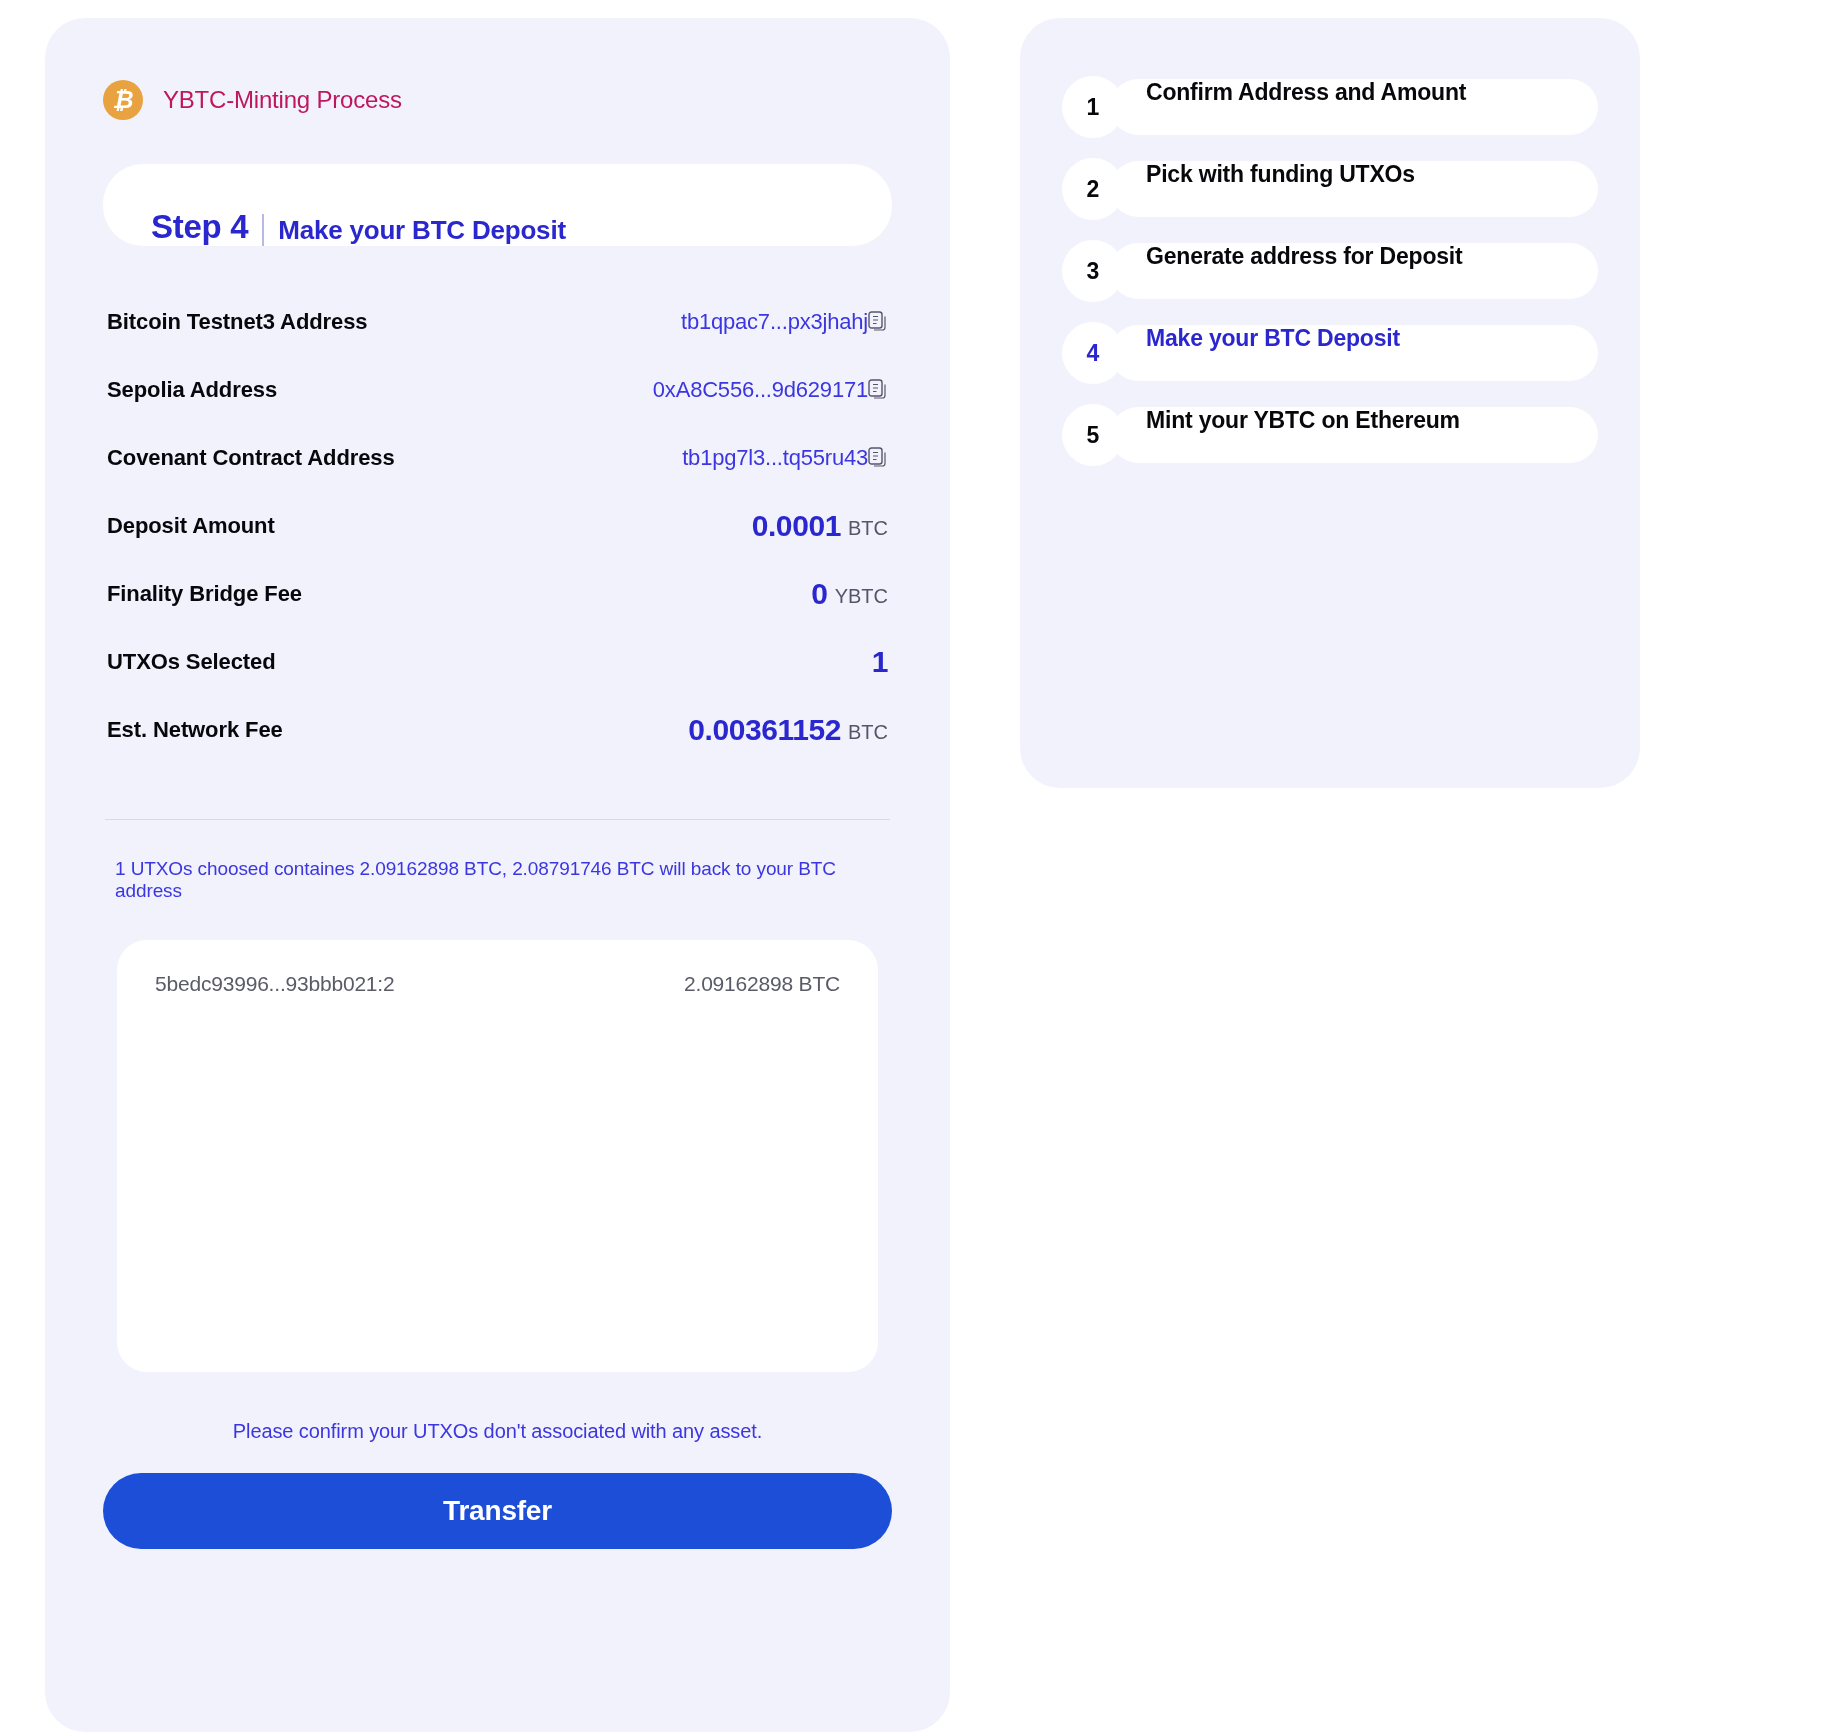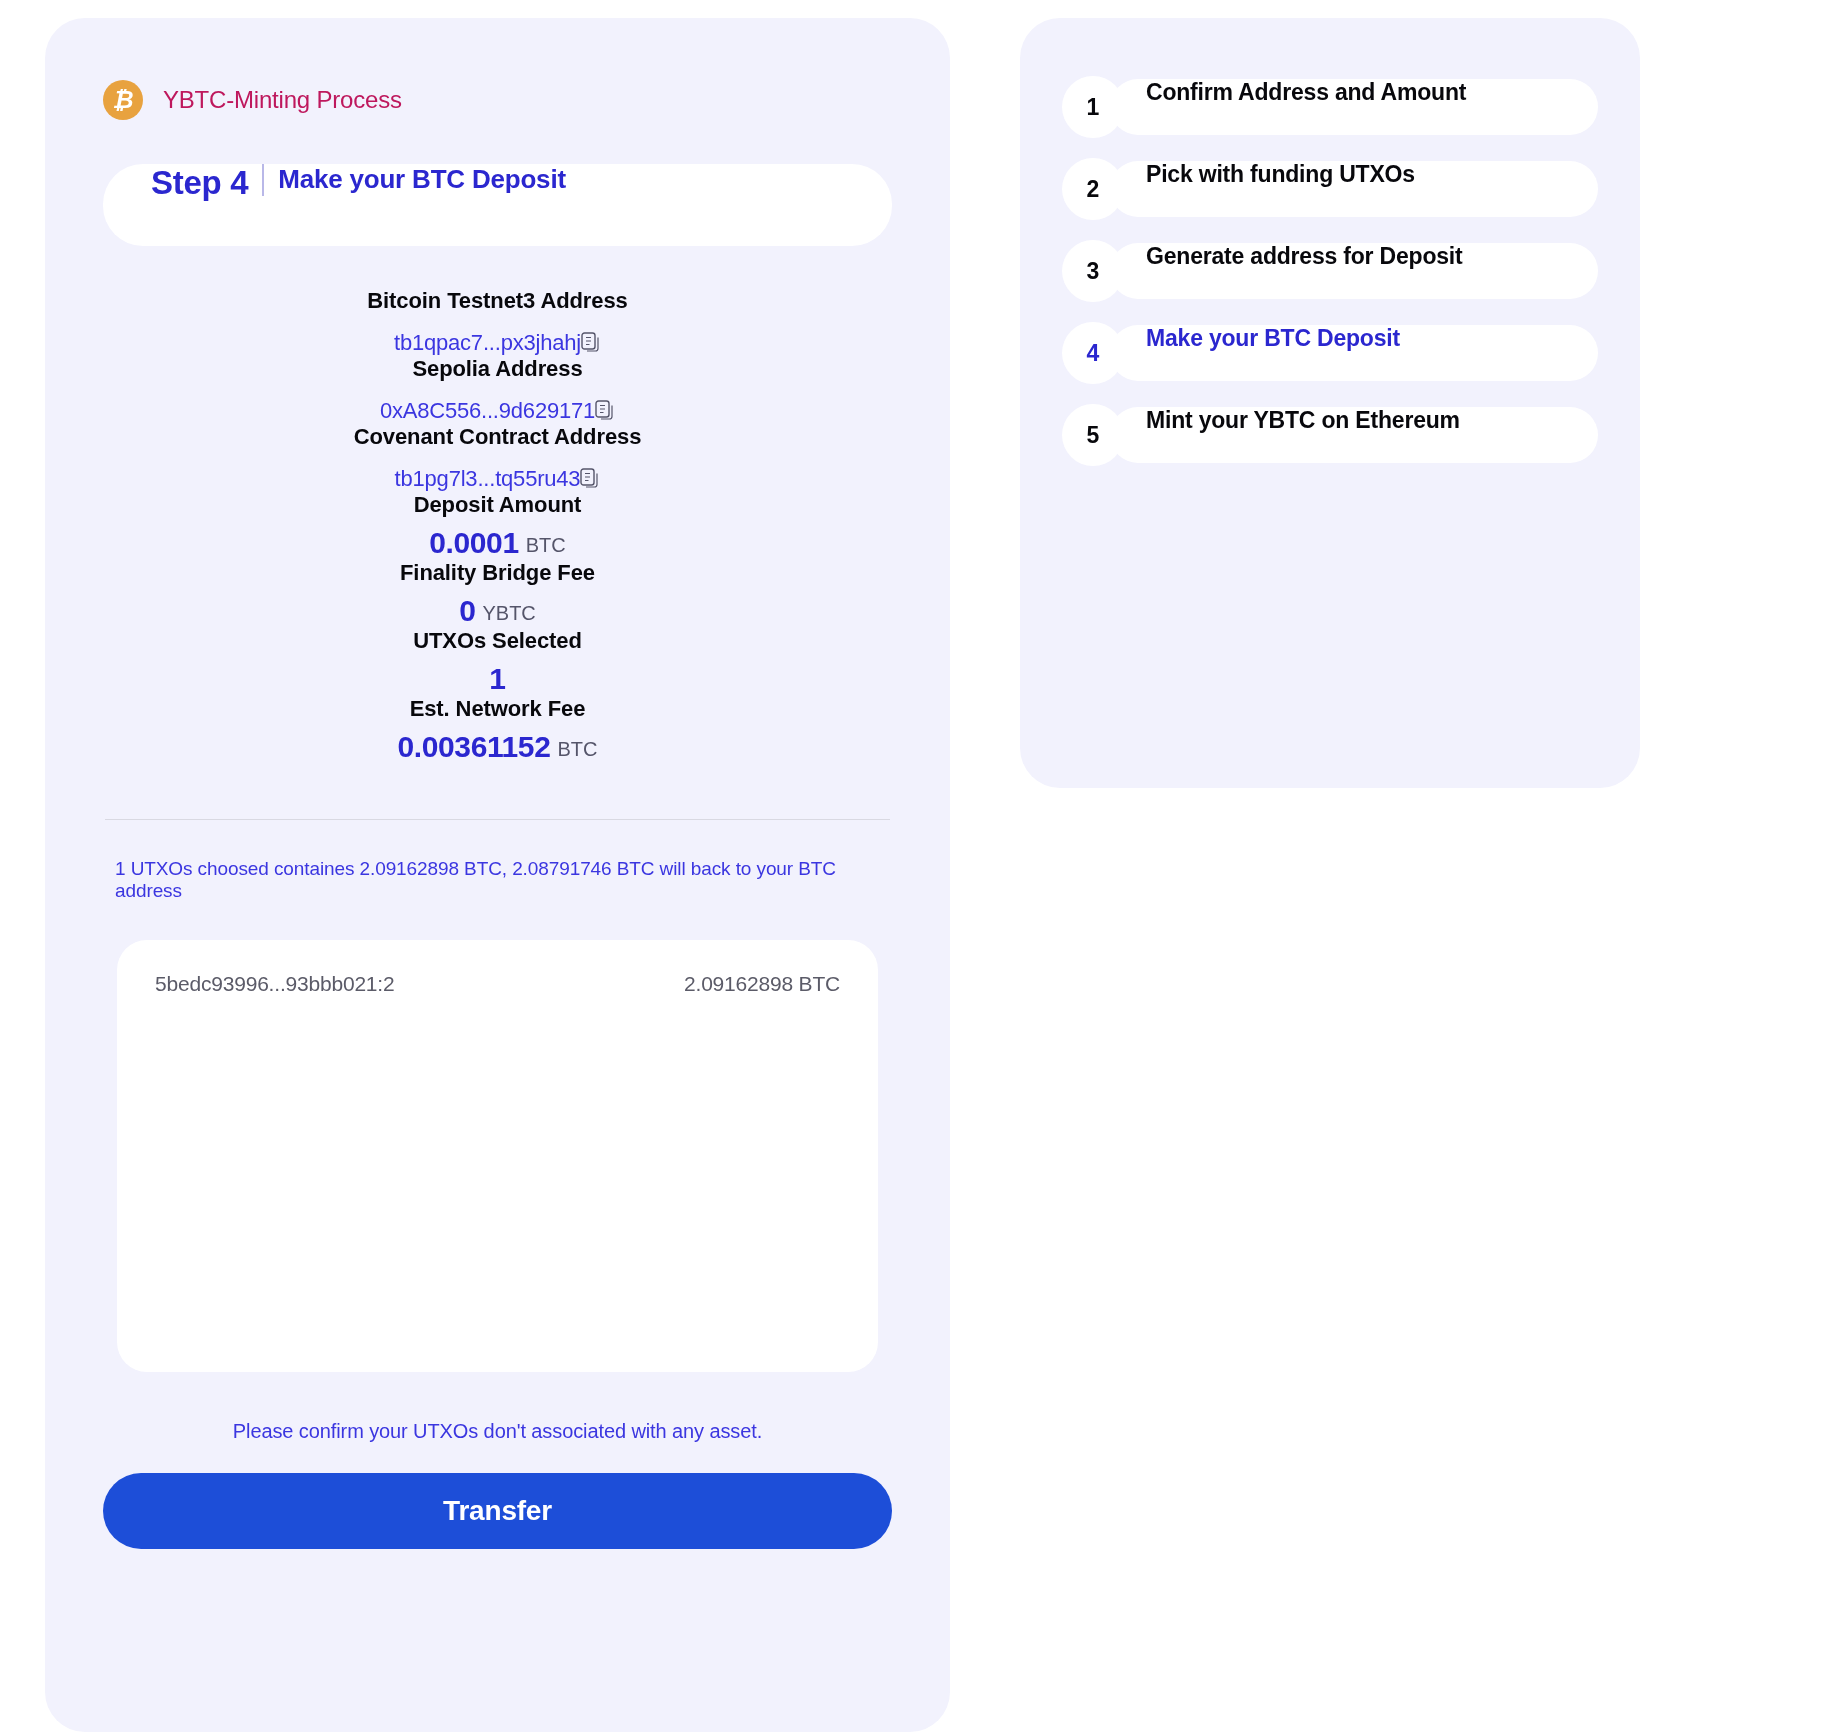--- a/index.html
+++ b/index.html
@@ -49,21 +49,21 @@
     font-weight: normal;
     color: #be185d;
     letter-spacing: -0.2px;
   }
 
   .step-banner {
     background: #ffffff;
     border-radius: 40px;
     height: 82px;
     display: flex;
-    align-items: flex-start;
+    align-items: flex-end;
     padding-left: 48px;
     gap: 14px;
     margin-bottom: 42px;
   }
   .step-banner .step-num {
     font-size: 33px;
     font-weight: bold;
     color: #2b27cf;
     letter-spacing: -0.3px;
   }
@@ -77,21 +77,20 @@
     color: #2b27cf;
     letter-spacing: -0.2px;
   }
 
   .rows { padding: 0 4px; }
   .row {
     display: flex;
     align-items: center;
     justify-content: space-between;
     height: 68px;
-    flex-direction: column;
   }
   .row-label {
     font-size: 22px;
     font-weight: bold;
     color: #08080c;
     letter-spacing: -0.1px;
   }
   .row-value {
     display: flex;
     align-items: center;

